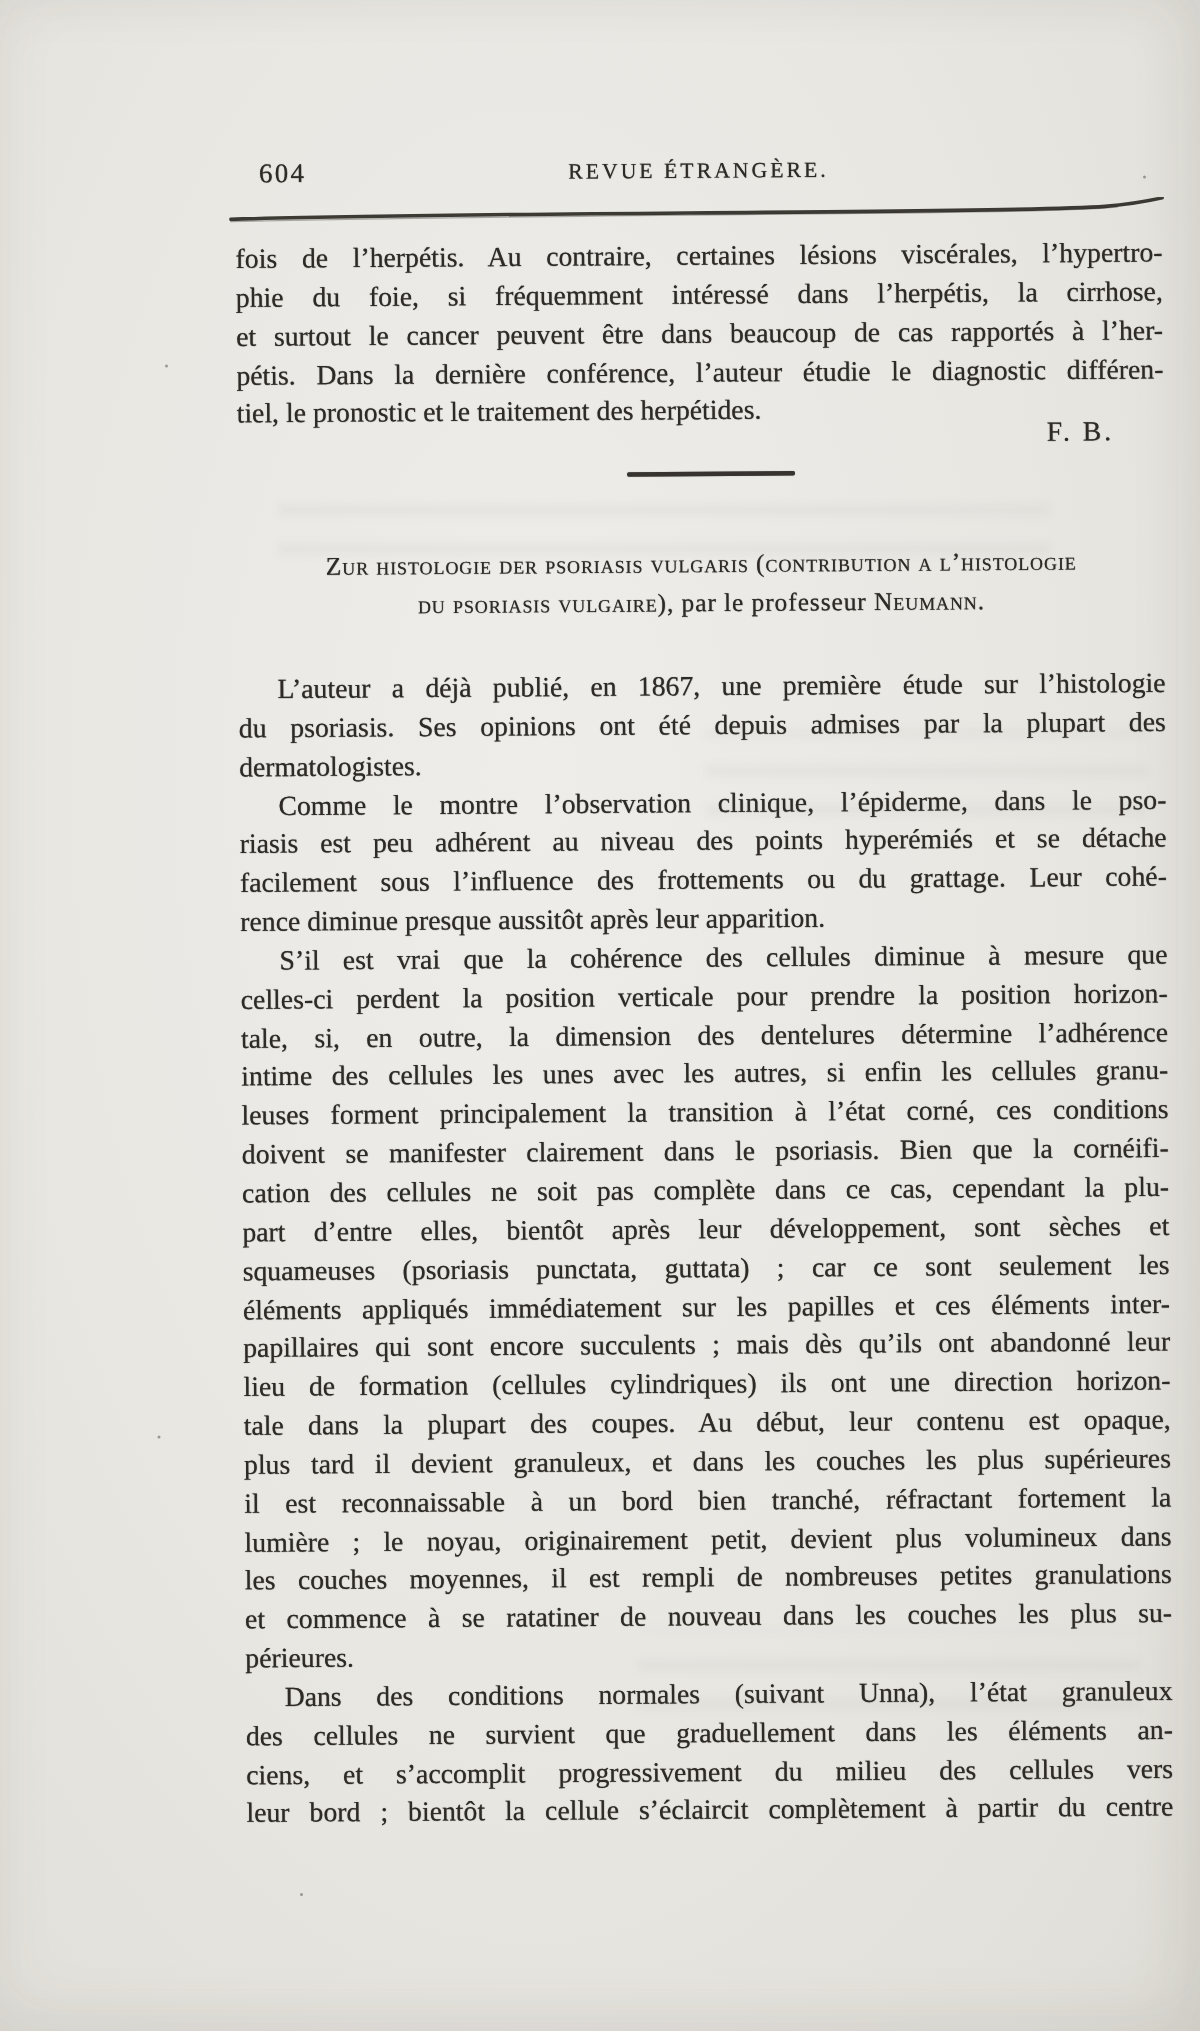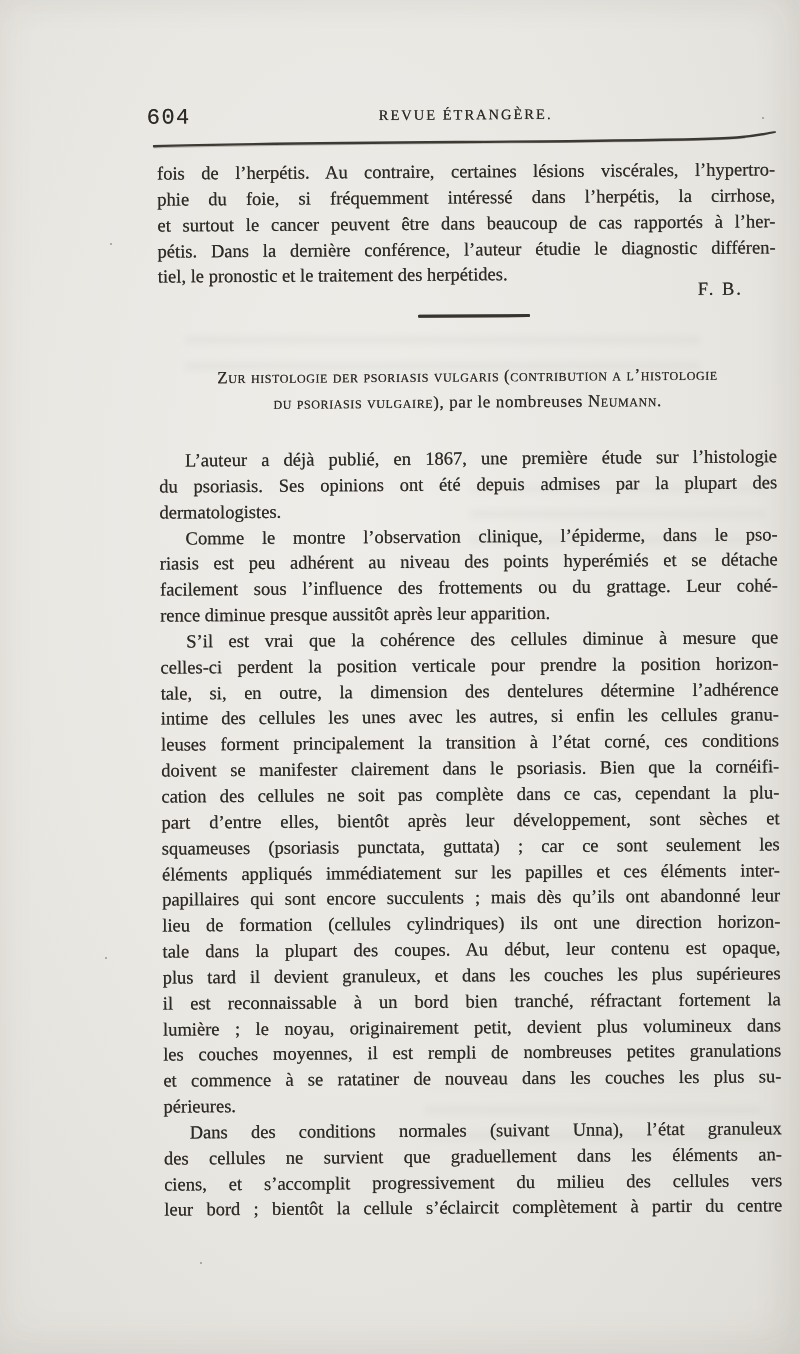--- a/index.html
+++ b/index.html
@@ -6,21 +6,21 @@
   .page{
     position:relative;width:800px;height:1354px;overflow:hidden;
     background:radial-gradient(ellipse at 44% 38%, #eeede9 0%, #e9e7e2 52%, #e2e0da 88%, #dddbd4 100%);
     box-shadow: inset -14px 0 36px rgba(90,85,72,.07), inset 0 -12px 44px rgba(90,85,72,.05);
     font-family:"Liberation Serif","DejaVu Serif",serif;
     color:#2e2a25;
   }
   .content{position:absolute;inset:0;transform:rotate(-0.4deg);transform-origin:100px 170px;}
   .ink{color:#2e2a25;text-shadow:0 0 .6px rgba(46,42,37,.65), .3px .3px 0 rgba(46,42,37,.22);}
 
-  .pageno{position:absolute;left:147px;top:106px;font-size:22px;letter-spacing:1.5px;font-family:Liberation Mono, monospace;}
+  .pageno{position:absolute;left:173px;top:106px;font-size:18px;letter-spacing:1.5px;}
   .runtitle{position:absolute;left:157px;top:109px;width:618px;text-align:center;
     font-size:14.5px;letter-spacing:2px;}
   .toprule{position:absolute;left:153px;top:136px;width:624px;height:18px;}
 
   .textblock{width:618px;font-size:18.5px;}
   .pline{line-height:25.85px;text-align:justify;text-align-last:justify;white-space:normal;}
   .pline.indent{padding-left:26px;}
   .pline.pl-last{text-align-last:left;}
 
   .prev-article{position:absolute;left:157px;top:162px;}
@@ -75,21 +75,21 @@
       </div>
     </div>
 
     <div class="midrule"></div>
 
     <div class="heading">
       <div>
         <span class="sc">Zur histologie der psoriasis vulgaris (contribution a l’histologie</span>
       </div>
       <div>
-        <span class="sc">du psoriasis vulgaire),</span><span> par le nombreuses </span><span class="sc">Neumann.</span>
+        <span class="sc">du psoriasis vulgaire),</span><span> par le professeur </span><span class="sc">Neumann.</span>
       </div>
     </div>
 
     <div class="article-body textblock">
         <div>
           <div class="pline indent">L’auteur a déjà publié, en 1867, une première étude sur l’histologie</div>
           <div class="pline">du psoriasis. Ses opinions ont été depuis admises par la plupart des</div>
           <div class="pline pl-last">dermatologistes.</div>
         </div>
         <div>

